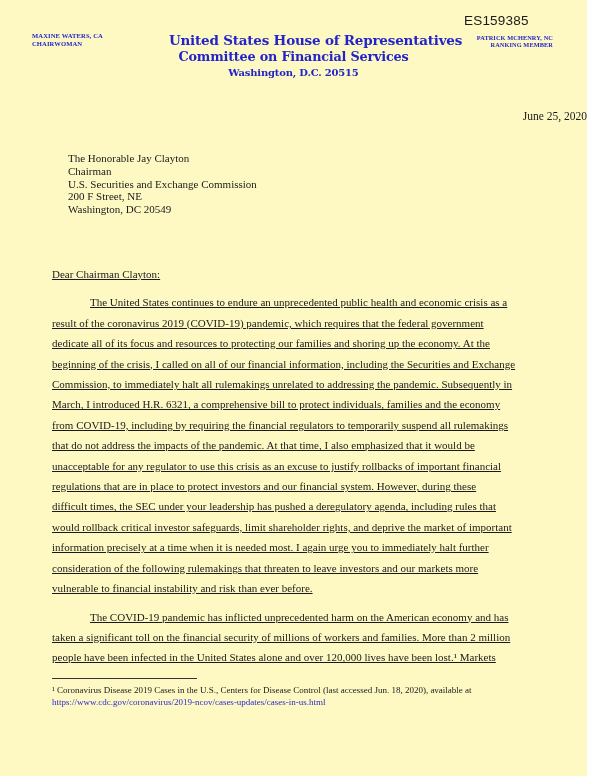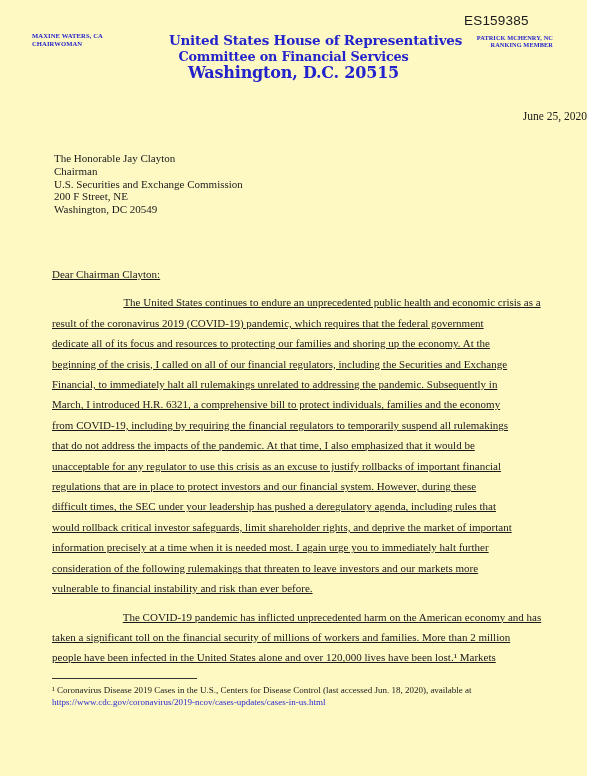--- a/index.html
+++ b/index.html
@@ -52,52 +52,52 @@
     right: 0;
     top: 32px;
     text-align: center;
     color: var(--lh-blue);
     font-family: "DejaVu Serif", serif;
     font-weight: bold;
   }
   .org-l1 { font-size: 13.5px; line-height: 17px; letter-spacing: -0.2px; padding-left: 44px; }
   .org-l2 { font-size: 12.8px; line-height: 16px; letter-spacing: -0.2px; }
   .org-l3 { font-size: 10.8px; line-height: 15.5px; letter-spacing: -0.2px; }
-  .org-l4 { font-size: 16px; line-height: 15.5px; letter-spacing: -0.2px; }
+  .org-l4 { font-size: 10px; line-height: 15.5px; letter-spacing: -0.2px; }
 
   
   .date-line {
     position: absolute;
     left: 0;
     right: 0;
     top: 110px;
     text-align: right;
     font-size: 11.5px;
   }
   .recipient {
     position: absolute;
-    left: 54px;
+    left: 68px;
     top: 152px;
     font-size: 11px;
     line-height: 12.8px;
   }
 
   
   .body-text {
     position: absolute;
     left: 52px;
     top: 264px;
     width: 522px;
     font-size: 11px;
     line-height: 20.4px;
     text-decoration: underline;
   }
   .tline { white-space: nowrap; }
   .para { margin-top: 8px; }
-  .para .tline:first-child { padding-left: 38px; text-align: center; }
+  .para .tline:first-child { padding-left: 38px; }
 
   
   .footnote {
     position: absolute;
     left: 52px;
     top: 678px;
     width: 505px;
     font-size: 9px;
     line-height: 11.8px;
   }
@@ -143,22 +143,22 @@
       <div class="tline">200 F Street, NE</div>
       <div class="tline">Washington, DC 20549</div>
     </div>
 
   <div class="body-text">
     <div class="salutation tline">Dear Chairman Clayton:</div>
     <div class="para">
         <div class="tline">The United States continues to endure an unprecedented public health and economic crisis as a</div>
         <div class="tline">result of the coronavirus 2019 (COVID-19) pandemic, which requires that the federal government</div>
         <div class="tline">dedicate all of its focus and resources to protecting our families and shoring up the economy. At the</div>
-        <div class="tline">beginning of the crisis, I called on all of our financial regulators, including the Securities and Exchange</div>
-        <div class="tline">Financial, to immediately halt all rulemakings unrelated to addressing the pandemic. Subsequently in</div>
+        <div class="tline">beginning of the crisis, I called on all of our financial information, including the Securities and Exchange</div>
+        <div class="tline">Commission, to immediately halt all rulemakings unrelated to addressing the pandemic. Subsequently in</div>
         <div class="tline">March, I introduced H.R. 6321, a comprehensive bill to protect individuals, families and the economy</div>
         <div class="tline">from COVID-19, including by requiring the financial regulators to temporarily suspend all rulemakings</div>
         <div class="tline">that do not address the impacts of the pandemic. At that time, I also emphasized that it would be</div>
         <div class="tline">unacceptable for any regulator to use this crisis as an excuse to justify rollbacks of important financial</div>
         <div class="tline">regulations that are in place to protect investors and our financial system. However, during these</div>
         <div class="tline">difficult times, the SEC under your leadership has pushed a deregulatory agenda, including rules that</div>
         <div class="tline">would rollback critical investor safeguards, limit shareholder rights, and deprive the market of important</div>
         <div class="tline">information precisely at a time when it is needed most.  I again urge you to immediately halt further</div>
         <div class="tline">consideration of the following rulemakings that threaten to leave investors and our markets more</div>
         <div class="tline">vulnerable to financial instability and risk than ever before.</div>

